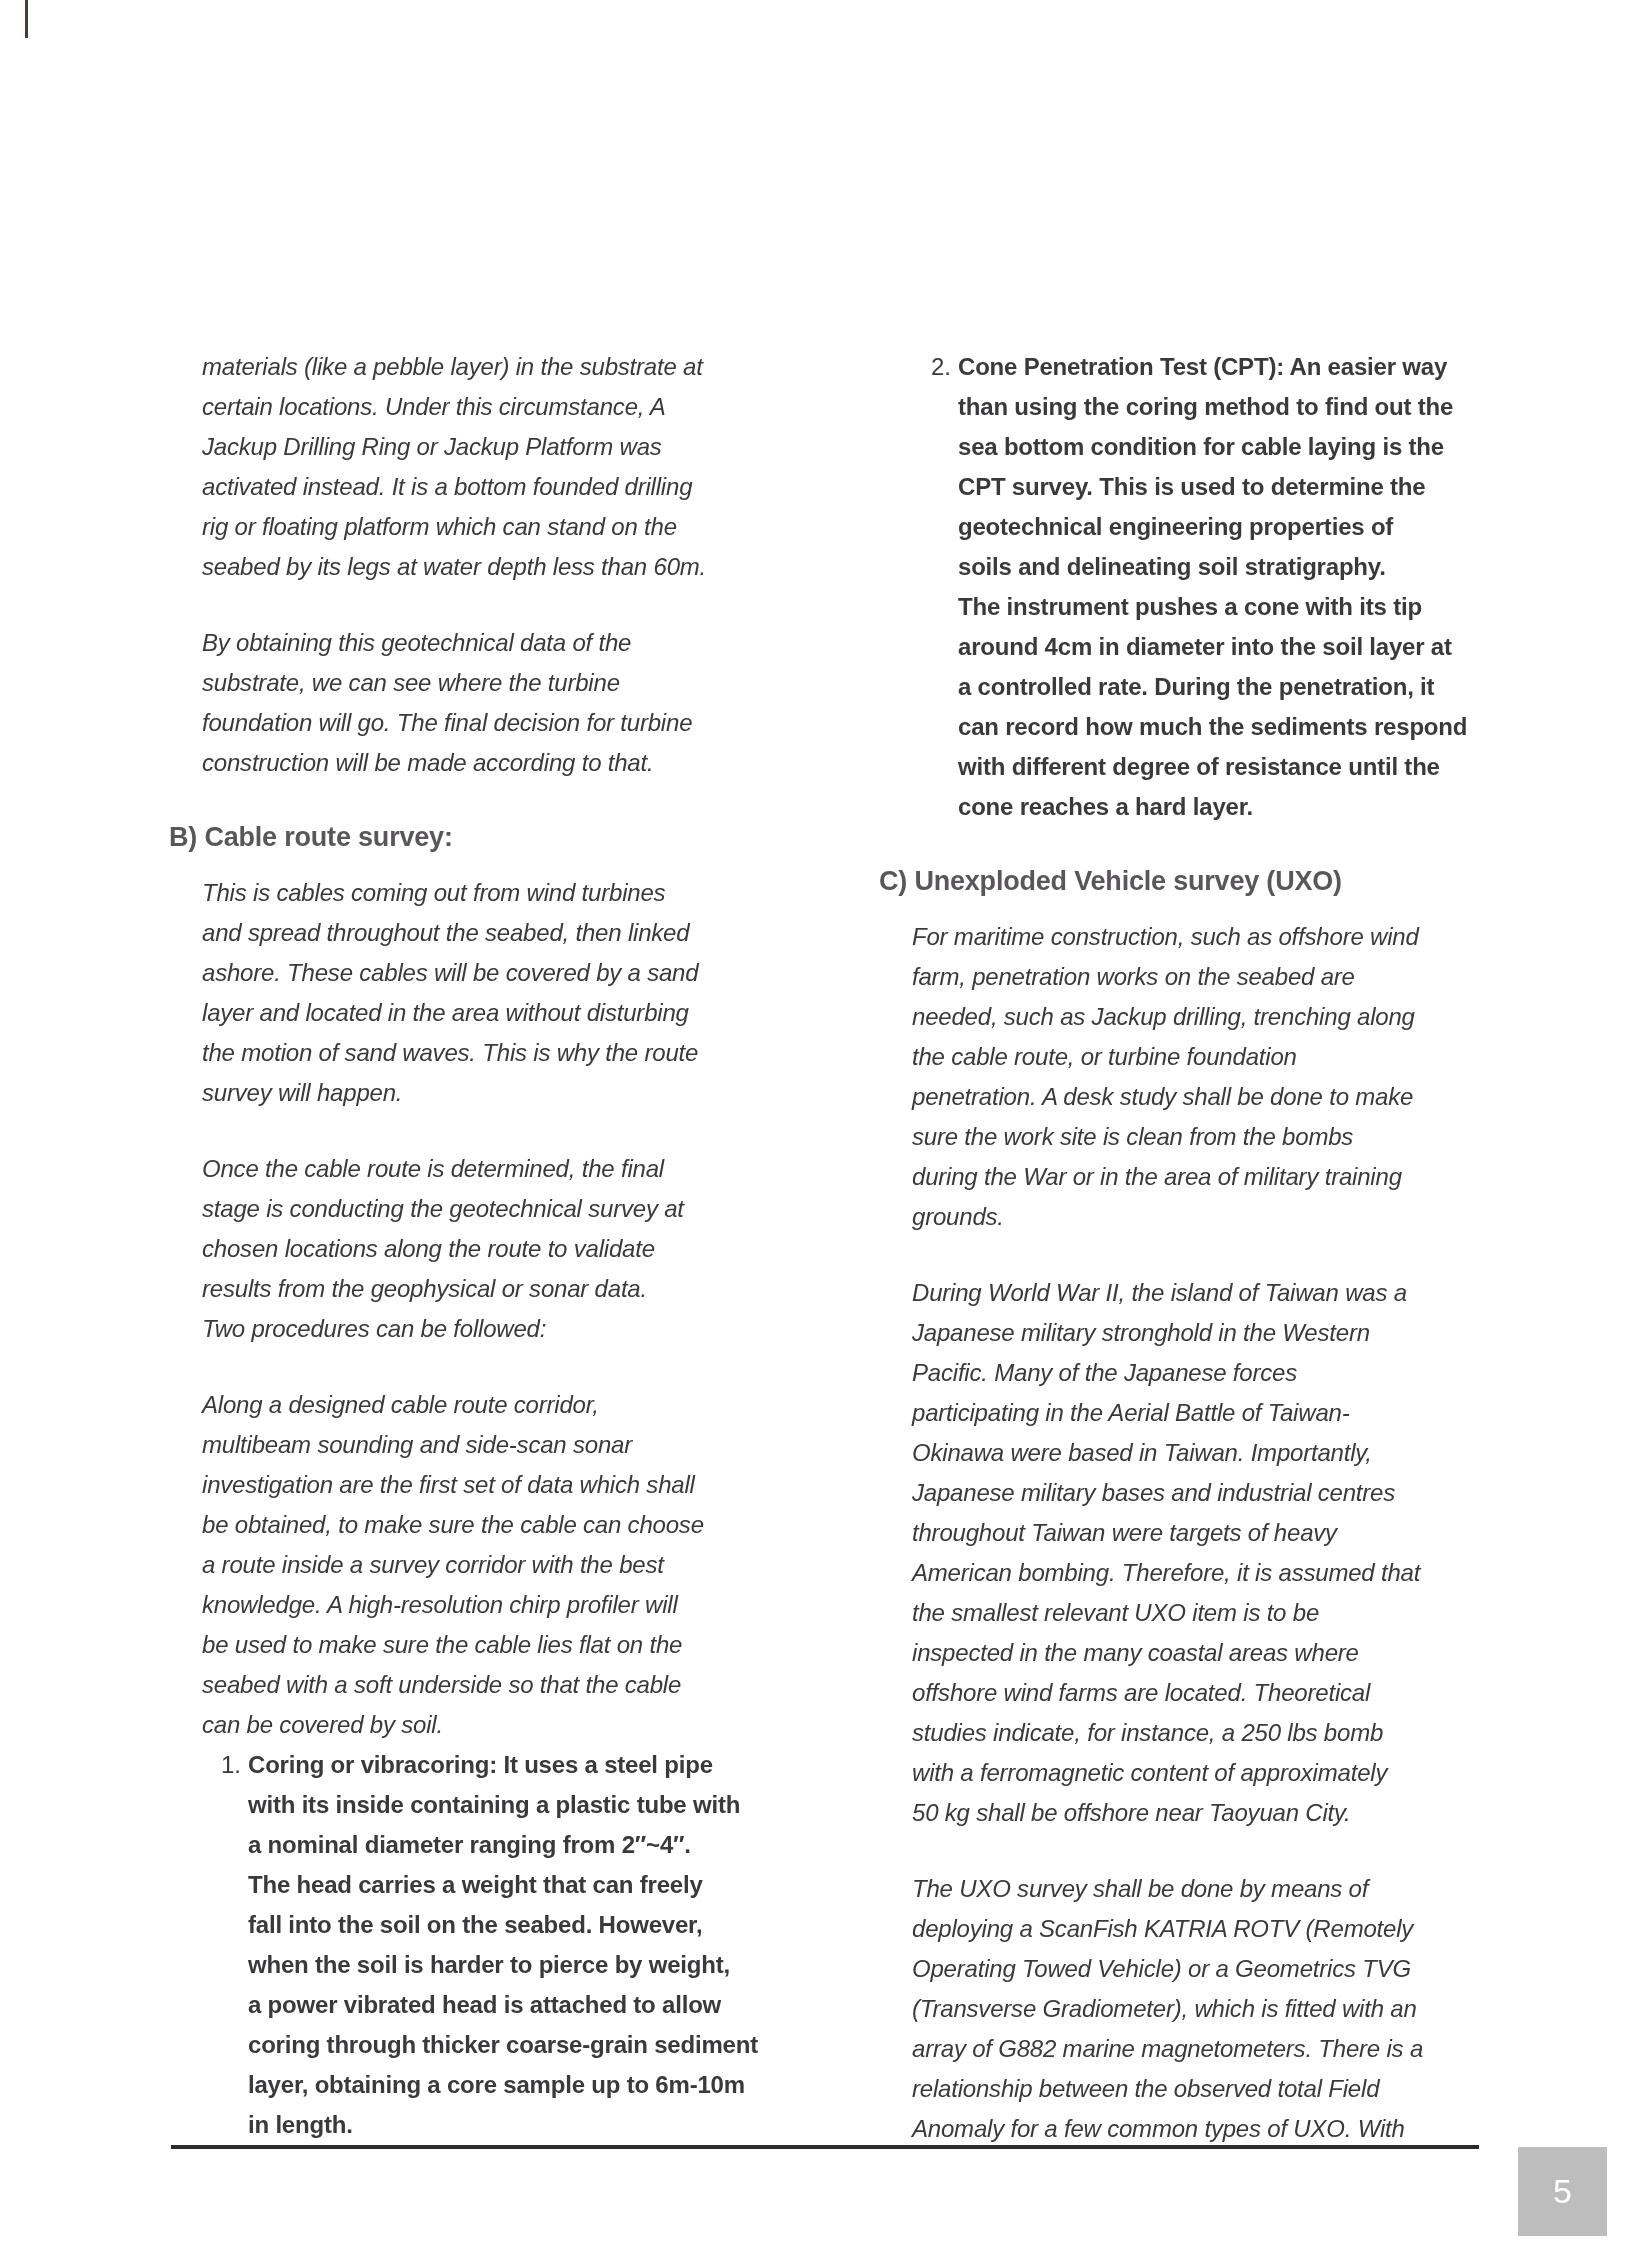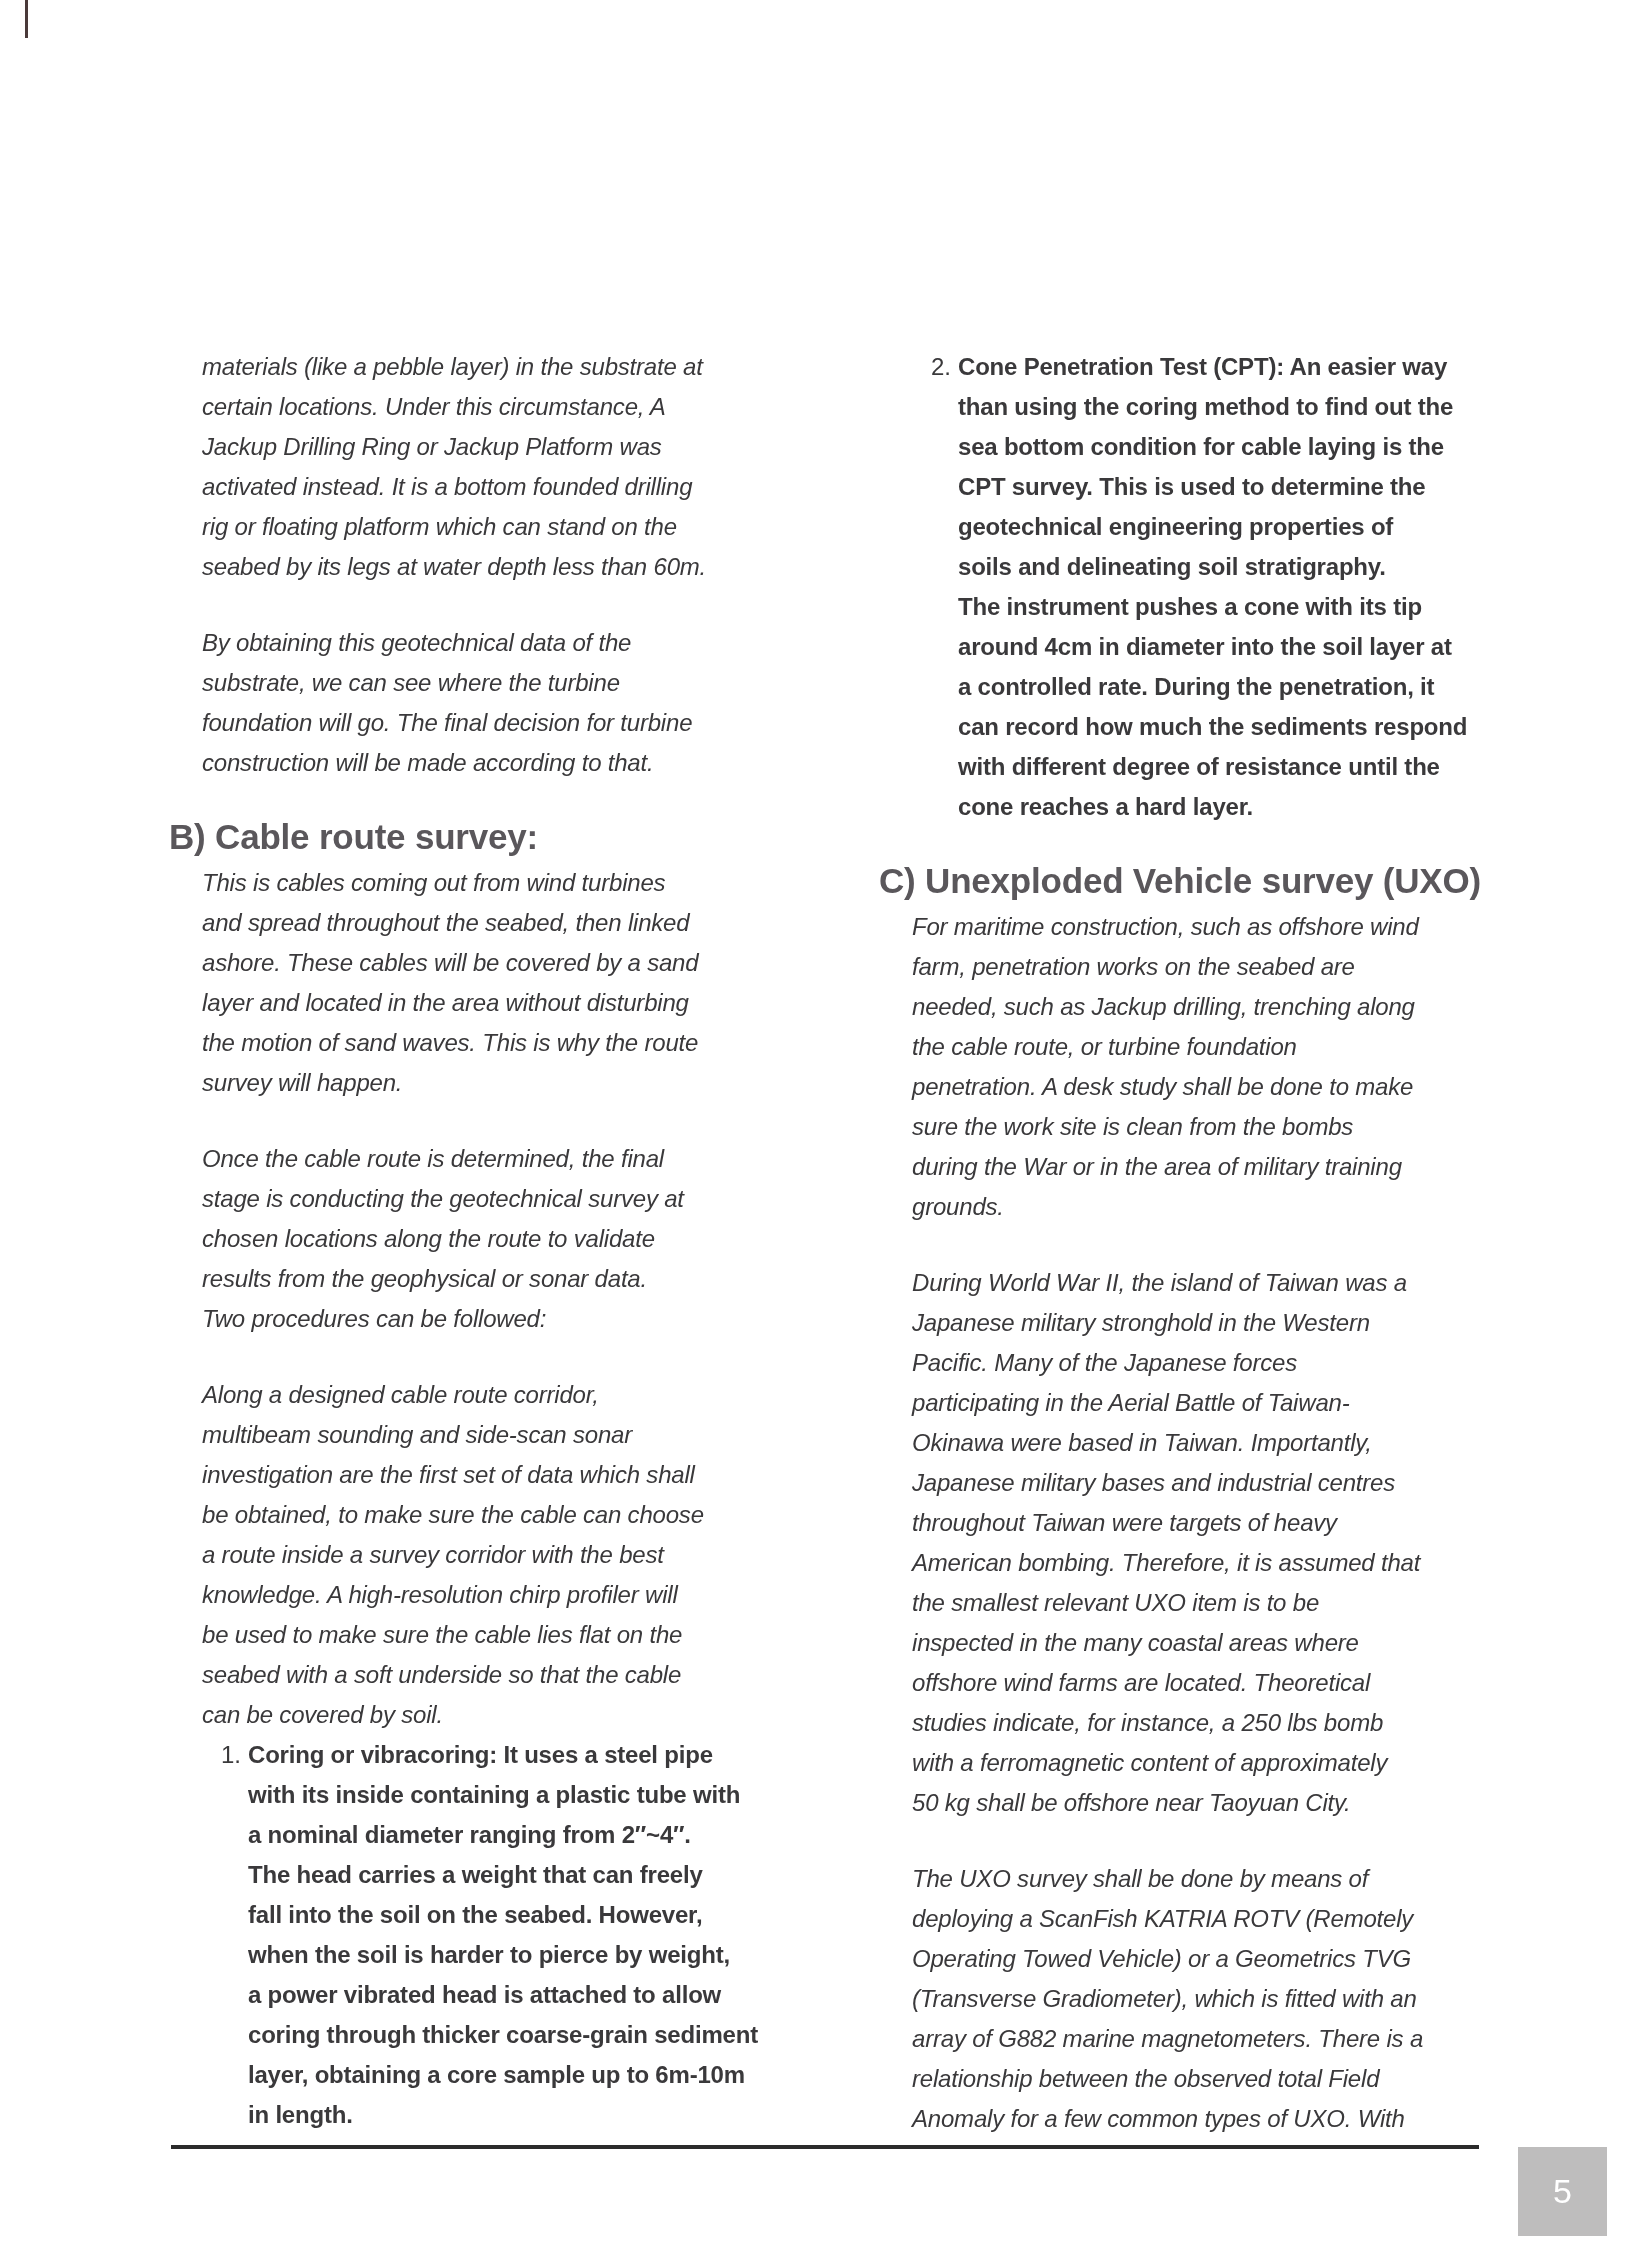--- a/index.html
+++ b/index.html
@@ -38,27 +38,27 @@
   .col-right{left:912px;}
   .para{
     white-space:pre;
     font-weight:300;
     font-style:italic;
   }
   .para + .para{margin-top:36px;}
   .heading{
     margin-top:34px;
     margin-left:-33px;
-    font-size:35px;
+    font-size:27px;
     line-height:40px;
     font-weight:bold;
     color:var(--heading-text);
     white-space:pre;
   }
-  .heading + .para{margin-top:6px;}
+  .heading + .para{margin-top:16px;}
   .li{
     position:relative;
     padding-left:46px;
   }
   .para + .li{margin-top:0;}
   .li .marker{
     position:absolute;
     left:19px;top:0;
     line-height:40px;
     font-weight:300;

